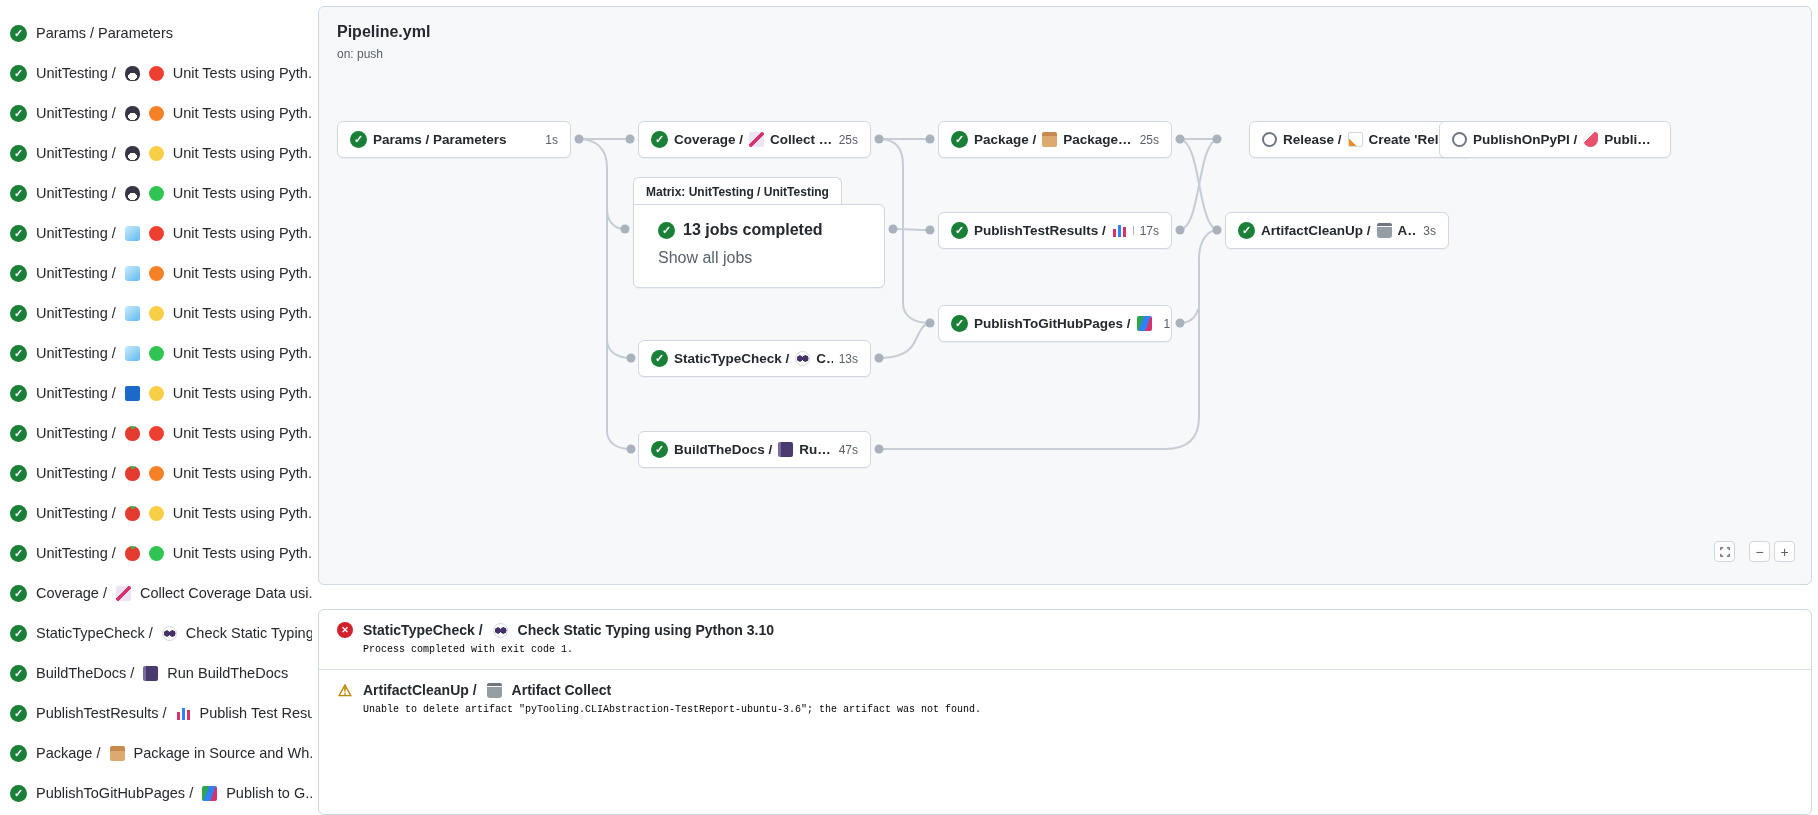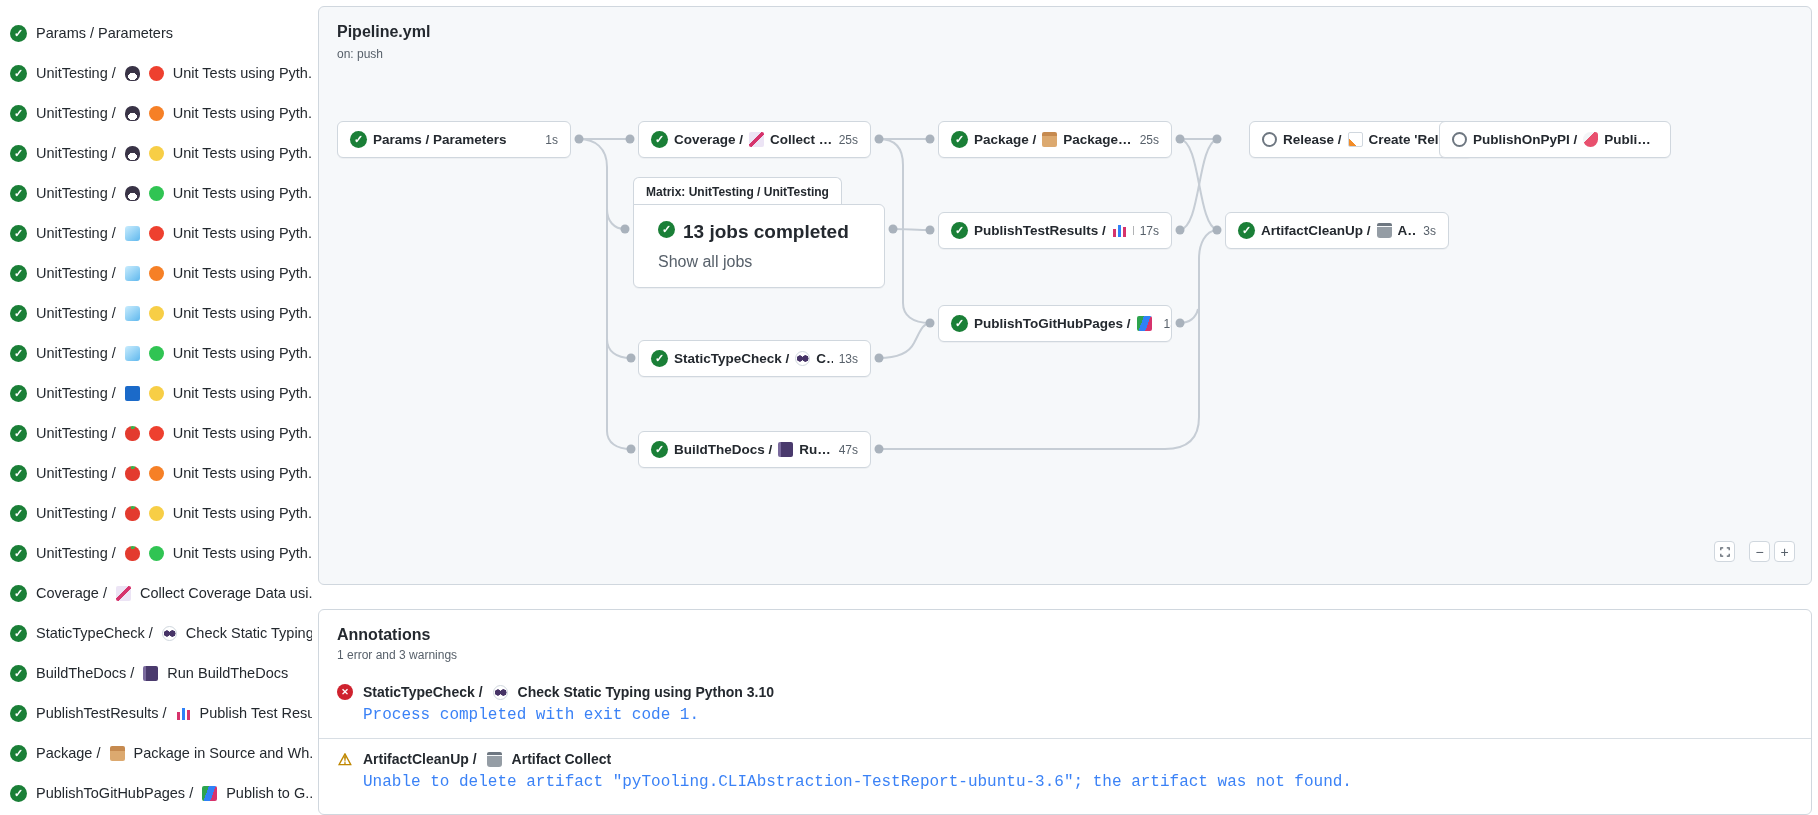--- a/index.html
+++ b/index.html
@@ -58,21 +58,21 @@
     box-shadow:0 1px 0 rgba(31,35,40,.04); display:flex; align-items:center; gap:6px; padding:0 12px;
     font-size:13.5px; font-weight:600; white-space:nowrap; overflow:hidden; cursor:pointer; }
   .node .duration { margin-left:auto; font-weight:400; font-size:12px; color:#57606a;text-align:center; }
   .node .lbl-rest { overflow:hidden; text-overflow:ellipsis; }
 
   .matrix-tab { position:absolute; left:314px; top:170px; height:28px; padding:0 12px;
     display:flex; align-items:center; background:#fff; border:1px solid #d0d7de; border-bottom:none;
     border-radius:6px 6px 0 0; font-size:12px; font-weight:600;text-align:center; }
   .matrix-box { position:absolute; left:314px; top:197px; width:252px; height:84px; background:#fff;
     border:1px solid #d0d7de; border-radius:0 6px 6px 6px; box-shadow:0 1px 0 rgba(31,35,40,.04); }
-  .matrix-row1 { display:flex; align-items:flex-start; gap:8px; padding:16px 0 0 24px; font-size:19px; font-weight:600; }
+  .matrix-row1 { display:flex; align-items:flex-end; gap:8px; padding:16px 0 0 24px; font-size:16px; font-weight:600; }
   .matrix-link { display:block; padding:10px 0 0 24px; font-size:16px; color:#57606a; cursor:pointer; }
 
   .gcontrols { position:absolute; right:16px; bottom:22px; display:flex; gap:4px; }
   .gbtn { width:21px; height:21px; background:#fff; border:1px solid #d0d7de; border-radius:4px;
     display:flex; align-items:center; justify-content:center; font-size:14px; color:#57606a; cursor:pointer; padding:0; }
   .gbtn.fullscreen { margin-right:10px; }
 
   
   .ann-card { position:absolute; left:318px; top:609px; width:1494px; height:206px; background:#fff;
     border:1px solid #d0d7de; border-radius:6px; overflow:hidden; }
@@ -81,21 +81,21 @@
   .ann-summary { margin-top:4px; font-size:12px; color:#57606a; }
   .ann-item { padding:12px 18px 14px 18px; border-top:1px solid #d8dee4; }
   .ann-item:first-child { border-top:none; }
   .ann-head { display:flex; align-items:center; gap:10px; font-size:14px; font-weight:600; cursor:pointer; }
   .ann-ic { flex:none; width:16px; height:16px; display:inline-flex; align-items:center; justify-content:center; }
   .ann-ic.error { border-radius:50%; background:#cf222e; color:#fff; font-size:9px; font-weight:bold; }
   .ann-ic.error::after { content:"\2715"; }
   .ann-ic.warning { color:#bf8700; font-size:16px; }
   .ann-ic.warning::after { content:"\26A0"; }
   .ann-detail { margin:6px 0 0 26px; font-family:"Liberation Mono","DejaVu Sans Mono",monospace;
-    font-size:16px; color:#3b82f6; white-space:pre; }
+    font-size:10px; color:#000000; white-space:pre; }
   .ann-head .lbl-prefix, .ann-head .lbl-rest { color:#24292f; }
 </style>
 </head>
 <body>
 
 <div id="app">
 
   <aside class="sidebar">
     <div>
         <div class="side-item">
@@ -354,24 +354,20 @@
         <svg width="12" height="12" viewBox="0 0 20 20">
           <path d="M3,7 V3 H7 M13,3 H17 V7 M17,13 V17 H13 M7,17 H3 V13" fill="none" stroke="#57606a" stroke-width="2"></path>
         </svg>
       </button>
       <button class="gbtn">−</button>
       <button class="gbtn">+</button>
     </div>
   </section>
 
   <section class="ann-card">
-    <div class="ann-header">
-      <div class="ann-title">Annotations</div>
-      <div class="ann-summary">1 error and 3 warnings</div>
-    </div>
     <div>
         <div class="ann-item">
           <div class="ann-head">
             <span class="ann-ic error"></span>
             <span class="lbl-prefix">StaticTypeCheck /</span>
             <span class="emj emj-eyes"></span>
             <span class="lbl-rest">Check Static Typing using Python 3.10</span>
           </div>
           <div class="ann-detail">Process completed with exit code 1.</div>
         </div>

